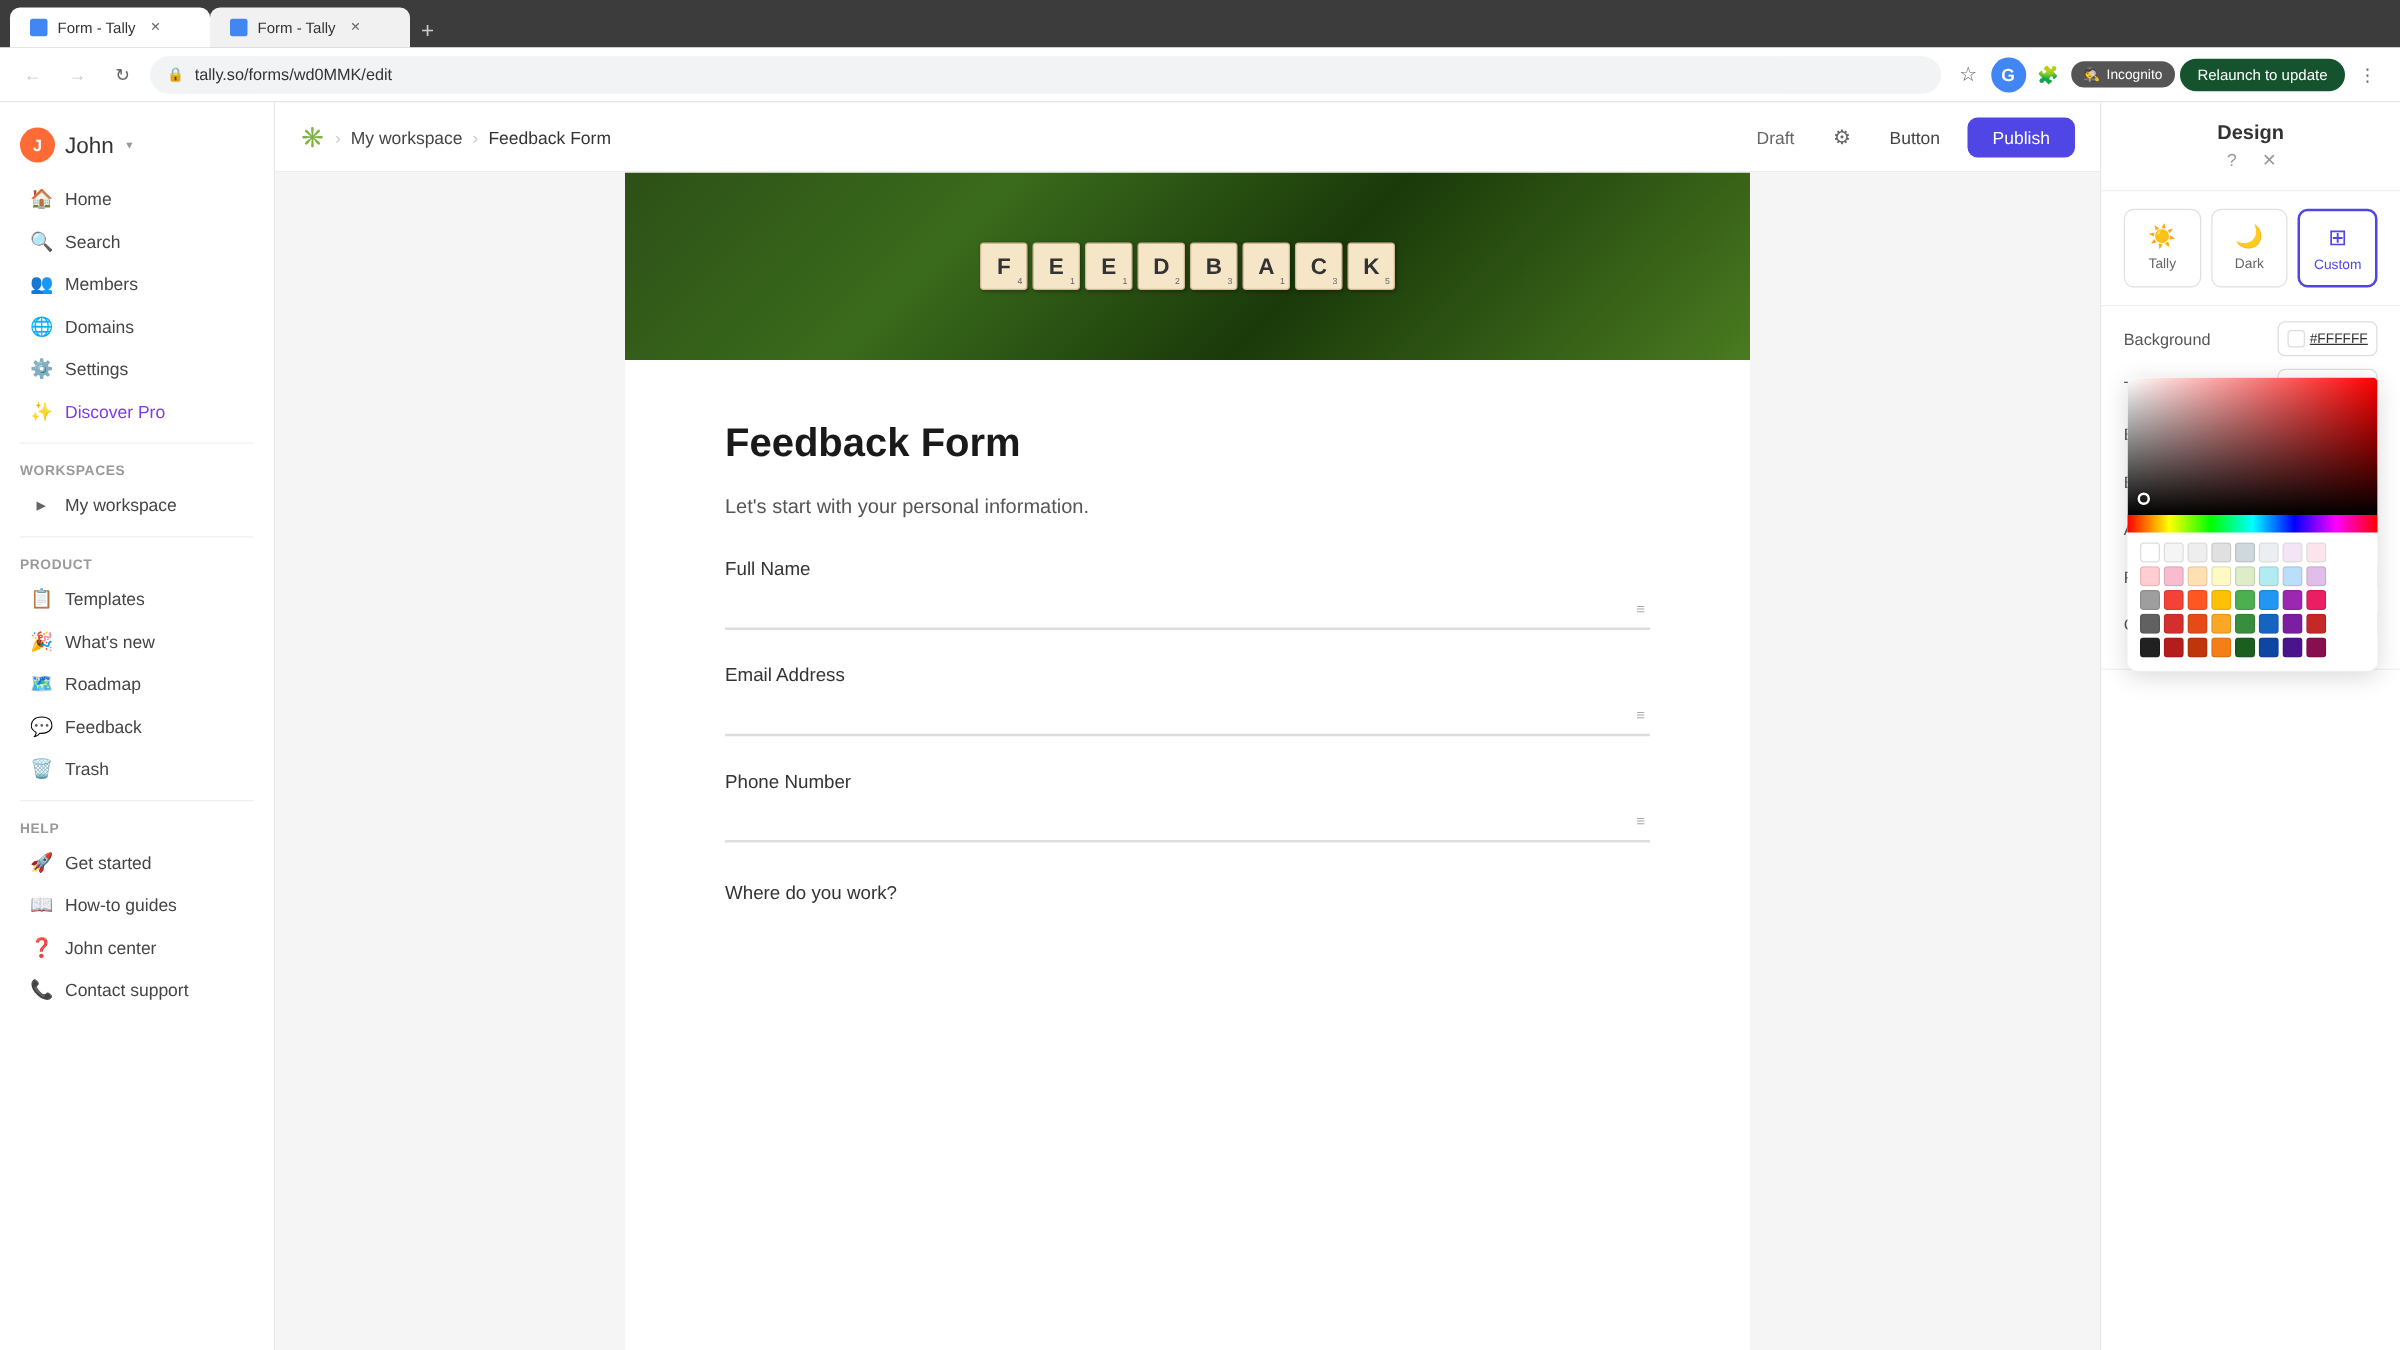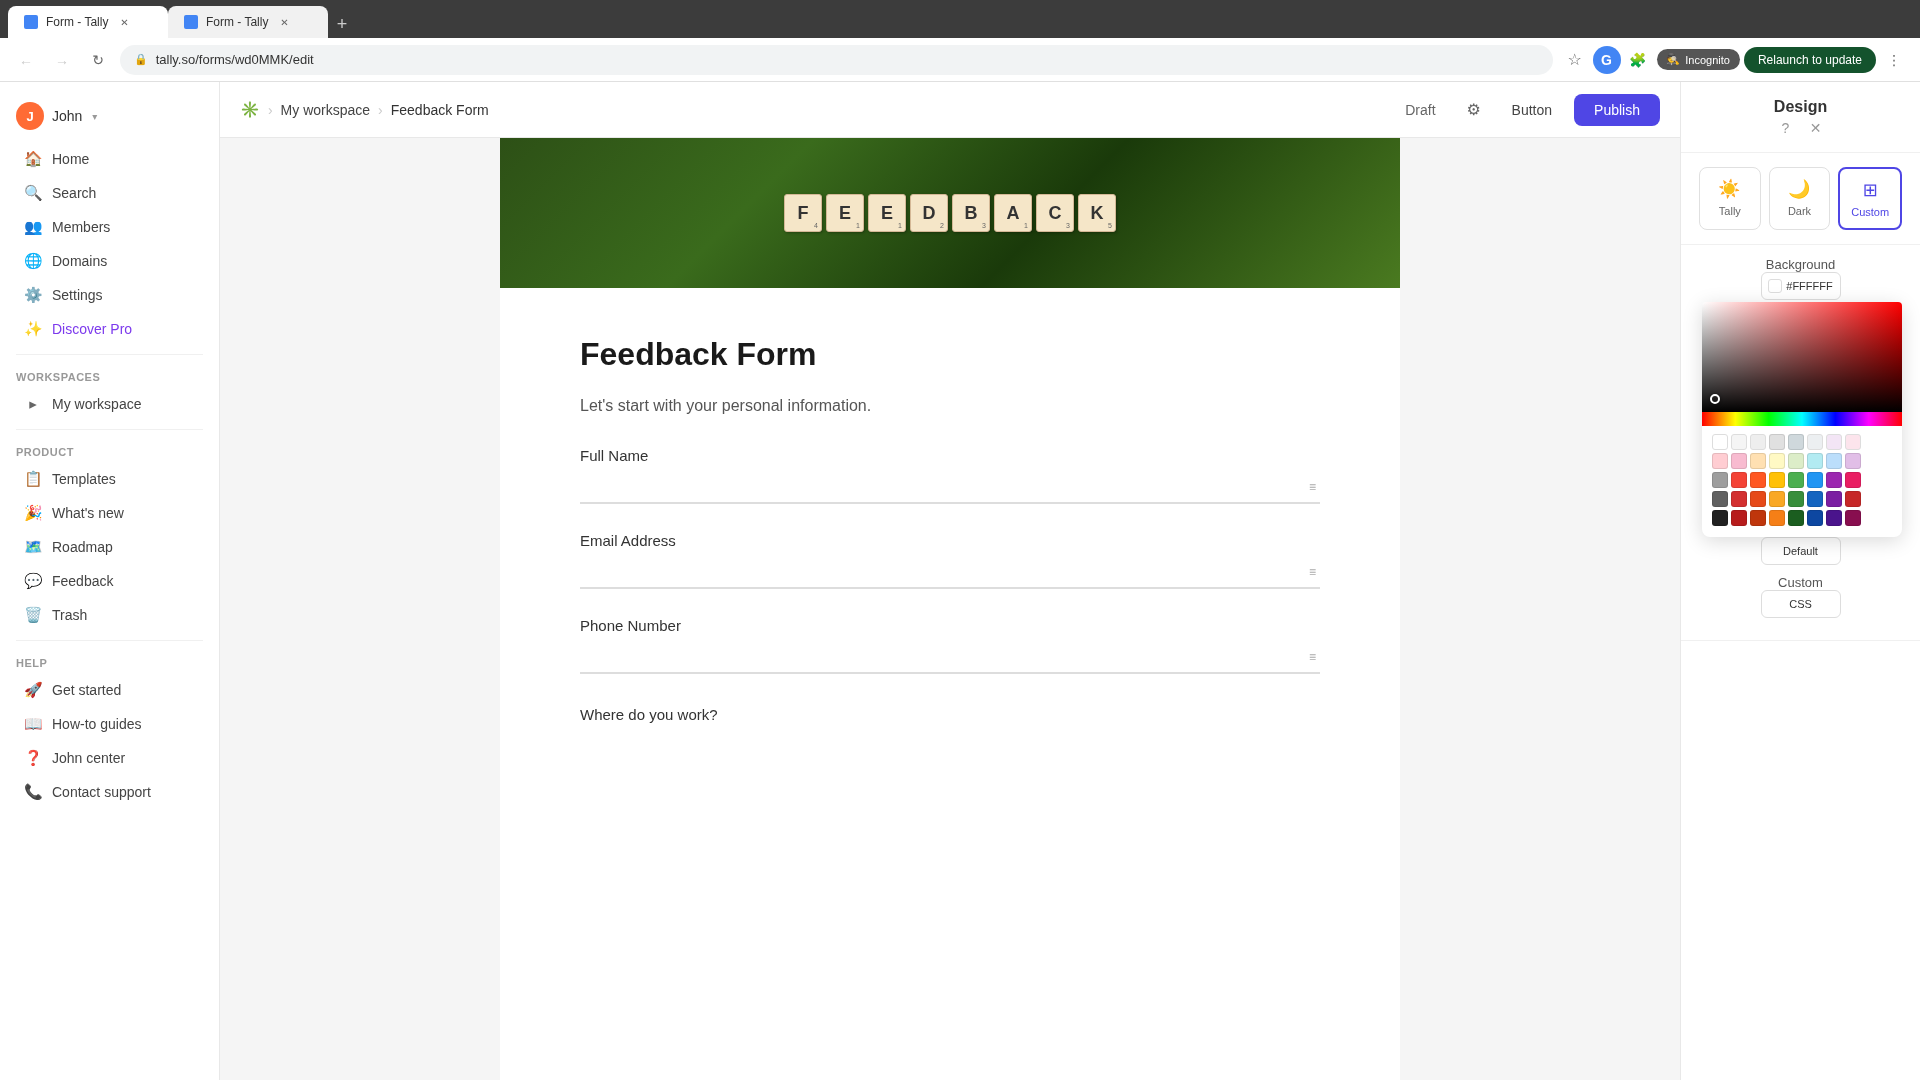--- a/index.html
+++ b/index.html
@@ -23,21 +23,21 @@
     
     .google-g { width: 28px; height: 28px; border-radius: 50%; background: #4285f4; display: flex; align-items: center; justify-content: center; color: white; font-size: 14px; font-weight: bold; cursor: pointer; }
 
     
     .app-layout { display: flex; height: calc(1080px - 82px); background: white; }
 
     
     .sidebar { width: 220px; background: #ffffff; border-right: 1px solid #e8e8e8; display: flex; flex-direction: column; padding: 12px 0; overflow-y: auto; flex-shrink: 0; }
     .sidebar-user { display: flex; align-items: center; gap: 8px; padding: 8px 16px 12px; cursor: pointer; }
     .user-avatar { width: 28px; height: 28px; border-radius: 50%; background: #ff6b35; color: white; display: flex; align-items: center; justify-content: center; font-size: 13px; font-weight: 600; }
-    .user-name { font-size: 14px; font-weight: 500; color: #333; }
+    .user-name { font-size: 18px; font-weight: 500; color: #333; }
     .user-chevron { font-size: 10px; color: #999; margin-left: 2px; }
     .sidebar-nav-item { display: flex; align-items: center; gap: 10px; padding: 7px 16px; cursor: pointer; font-size: 14px; color: #444; border-radius: 6px; margin: 1px 8px; }
     .sidebar-nav-item .nav-icon { font-size: 15px; color: #666; width: 18px; text-align: center; }
     .sidebar-divider { height: 1px; background: #f0f0f0; margin: 8px 16px; }
     .sidebar-section { padding: 8px 16px 4px; font-size: 11px; font-weight: 600; color: #999; text-transform: uppercase; letter-spacing: 0.5px; }
     .discover-pro { color: #7c3aed !important; }
 
     
     .app-header { height: 56px; display: flex; align-items: center; padding: 0 20px; border-bottom: 1px solid #e8e8e8; gap: 12px; }
     .breadcrumb { display: flex; align-items: center; gap: 8px; font-size: 14px; color: #666; flex: 1; }
@@ -70,23 +70,23 @@
     .design-panel { width: 240px; background: white; border-left: 1px solid #e8e8e8; flex-shrink: 0; overflow-y: auto; position: relative; }
     .panel-header { display: flex; align-items: center; justify-content: space-between; padding: 16px 18px 12px; border-bottom: 1px solid #f0f0f0; flex-direction: column; }
     .panel-title { font-size: 16px; font-weight: 600; color: #333; }
     .panel-header-actions { display: flex; gap: 6px; }
     .panel-icon-btn { width: 24px; height: 24px; display: flex; align-items: center; justify-content: center; cursor: pointer; color: #999; font-size: 14px; }
     .theme-buttons { display: flex; gap: 8px; padding: 14px 18px; border-bottom: 1px solid #f0f0f0; }
     .theme-btn { flex: 1; border: 1px solid #e0e0e0; border-radius: 8px; padding: 10px 6px; cursor: pointer; display: flex; flex-direction: column; align-items: center; gap: 5px; font-size: 11px; color: #666; background: white; }
     .theme-btn.active { border: 2px solid #4f46e5; color: #4f46e5; }
     .theme-btn .theme-icon { font-size: 18px; }
     .design-section { padding: 12px 18px; border-bottom: 1px solid #f0f0f0; }
-    .design-row { display: flex; align-items: center; justify-content: space-between; margin-bottom: 10px; flex-direction: column; }
+    .design-row { display: flex; align-items: center; justify-content: space-between; margin-bottom: 10px; }
     .design-label { font-size: 13px; color: #555; }
-    .color-swatch { width: 80px; height: 28px; background: #ffffff; border: 1px solid #ddd; border-radius: 6px; display: flex; align-items: center; justify-content: center; font-size: 11px; color: #333; cursor: pointer; gap: 4px; }
+    .color-swatch { width: 80px; height: 28px; background: #ffffff; border: 1px solid #ddd; border-radius: 6px; display: flex; align-items: center; justify-content: center; font-size: 11px; color: #333; cursor: pointer; gap: 4px; text-decoration: underline; }
     .color-dot { width: 14px; height: 14px; border-radius: 3px; border: 1px solid #ddd; }
 
     
     .color-picker-popup { position: absolute; right: 18px; top: 220px; width: 200px; background: white; border-radius: 8px; box-shadow: 0 4px 20px rgba(0,0,0,0.15); z-index: 100; overflow: visible; }
     .color-gradient { width: 200px; height: 110px; position: relative; border-radius: 4px 4px 0 0; overflow: hidden; cursor: crosshair; }
     .gradient-bg { width: 100%; height: 100%; background: linear-gradient(to right, white, red); position: relative; }
     .gradient-dark { position: absolute; top: 0; left: 0; right: 0; bottom: 0; background: linear-gradient(to bottom, transparent, black); }
     .gradient-cursor { position: absolute; left: 8px; bottom: 8px; width: 10px; height: 10px; border-radius: 50%; border: 2px solid white; background: transparent; box-shadow: 0 0 3px rgba(0,0,0,0.5); }
     .hue-slider { width: 100%; height: 14px; background: linear-gradient(to right, #ff0000, #ffff00, #00ff00, #00ffff, #0000ff, #ff00ff, #ff0000); cursor: pointer; }
     .hue-slider-container { padding: 0; }

